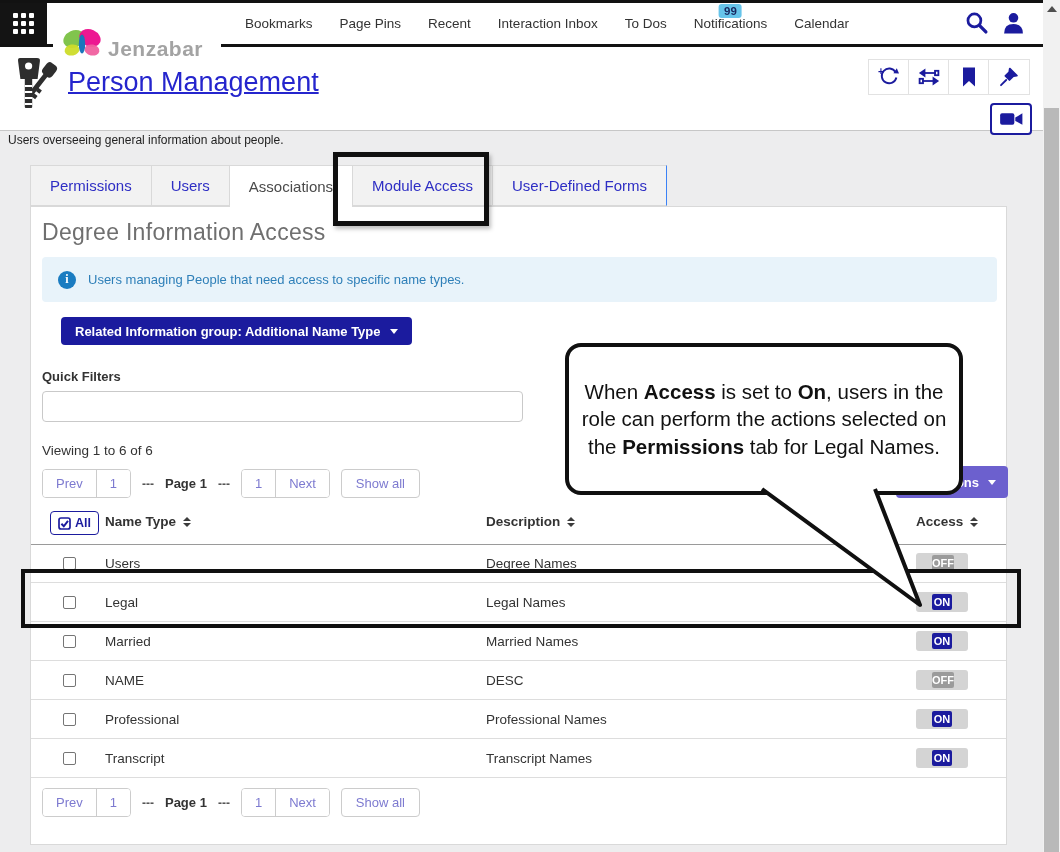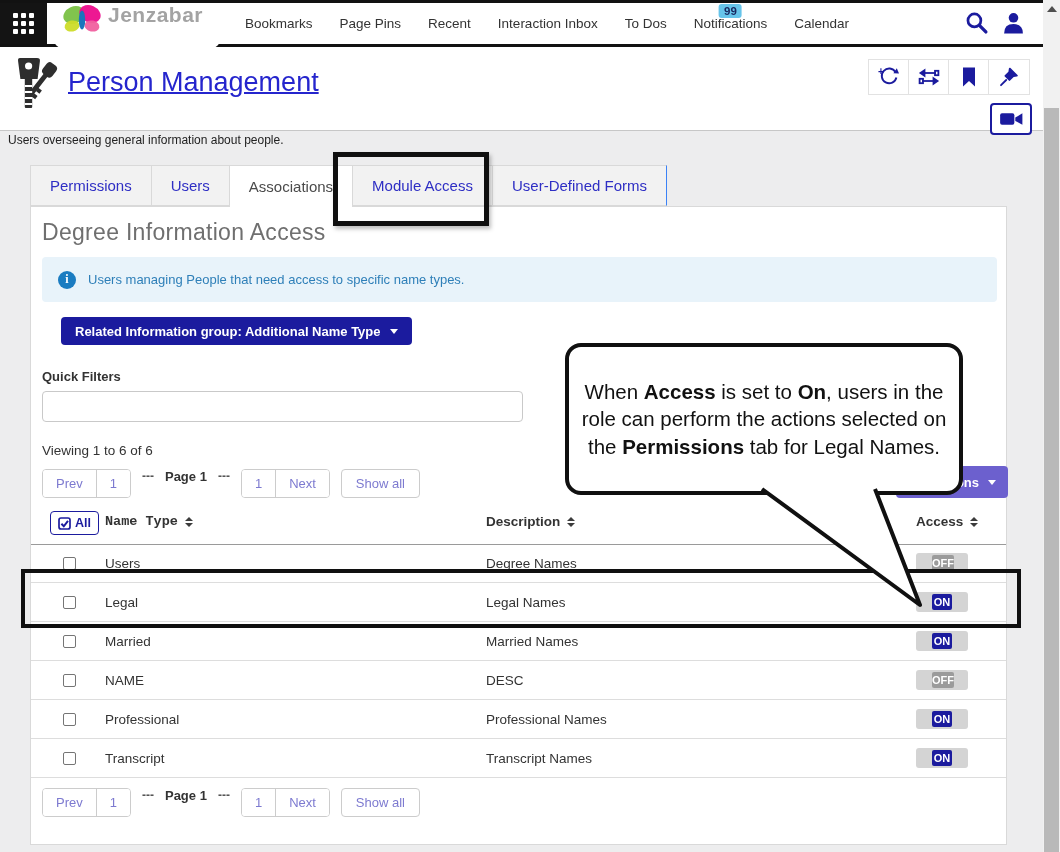--- a/index.html
+++ b/index.html
@@ -4,22 +4,22 @@
 <style>
   * { margin:0; padding:0; box-sizing:border-box; }
   html,body { width:1060px; height:852px; }
   body { position:relative; font-family:"Liberation Sans", sans-serif; background:#ededee; overflow:hidden; }
 
   
   .topbar { position:absolute; left:0; top:0; width:1043px; height:47px; background:#fff;
             border-top:3px solid #121212; border-bottom:3px solid #121212; }
   .appgrid { position:absolute; left:0; top:0; width:47px; height:41px; background:#141414;
              display:flex; align-items:center; justify-content:center; cursor:pointer; }
-  .brand { position:absolute; left:53px; top:0; height:46px; padding:0 18px 0 8px; background:#fff;
-           border-radius:0 0 12px 12px; display:flex; align-items:flex-start; gap:5px; z-index:3; }
+  .brand { position:absolute; left:53px; top:12px; height:46px; padding:0 18px 0 8px; background:#fff;
+           border-radius:0 0 12px 12px; display:flex; align-items:flex-end; gap:5px; z-index:3; }
   .brand-name { font-size:21px; font-weight:600; color:#a3a3a3; letter-spacing:.5px; }
   .topnav { position:absolute; left:245px; top:0; height:41px; display:flex; align-items:center; gap:27px; }
   .nav-item { position:relative; height:100%; display:flex; align-items:center; font-size:13.5px; color:#333; cursor:pointer; white-space:nowrap; }
   .nav-badge { position:absolute; top:1px; left:50%; transform:translateX(-50%); background:var(--badge-bg);
                color:#17265e; font-size:11.5px; font-weight:bold; padding:1px 5px; border-radius:3px; }
   .top-icons { position:absolute; right:18px; top:7px; display:flex; gap:13px; align-items:center; }
   .top-icons .icon-btn { cursor:pointer; }
 
   
   .scrollbar { position:absolute; right:0; top:0; width:17px; height:852px; background:#f1f1f1; z-index:50; }
@@ -59,21 +59,21 @@
               font-size:12px; display:flex; align-items:center; justify-content:center; font-family:"Liberation Serif",serif; }
   .banner-text { font-size:13px; color:var(--banner-text); }
   .group-btn { position:absolute; left:30px; top:110px; height:28px; background:var(--navy); color:#fff;
                border:none; border-radius:4px; font-size:13px; font-weight:bold; padding:0 14px;
                display:flex; align-items:center; cursor:pointer; font-family:inherit; }
   .qf-label { position:absolute; left:11px; top:162px; font-size:13px; font-weight:bold; color:#333; }
   .filter-input { position:absolute; left:11px; top:184px; width:481px; height:31px; border:1px solid #c9c9c9;
                   border-radius:4px; font-size:13px; padding:0 8px; font-family:inherit; }
   .viewing { position:absolute; left:11px; top:236px; font-size:13.5px; color:#333; }
 
-  .pager { display:flex; align-items:flex-start; gap:11px; font-size:13px; }
+  .pager { display:flex; align-items:center; gap:11px; font-size:13px; }
   .pager-top { position:absolute; left:11px; top:262px; }
   .pager-bottom { position:absolute; left:11px; top:581px; }
   .pgroup { display:flex; border:1px solid #ccc; border-radius:4px; overflow:hidden; background:#fff; }
   .pgroup .pbtn { background:#fff; border:none; color:var(--pg-text); font-size:13px; padding:6px 13px;
                   font-family:inherit; cursor:pointer; }
   .pgroup .pbtn + .pbtn { border-left:1px solid #ccc; }
   .showall { border:1px solid #ccc; border-radius:4px; background:#fff; color:var(--pg-text);
              padding:6px 14px; font-size:13px; font-family:inherit; cursor:pointer; }
   .pdots { color:#555; font-weight:bold; font-size:12px; letter-spacing:0; }
   .plabel { font-weight:bold; color:#333; }
@@ -81,21 +81,21 @@
   .actions-btn { position:absolute; left:865px; top:259px; width:112px; height:32px; background:var(--purple);
                  color:#fff; border:none; border-radius:4px; font-size:13px; font-weight:bold;
                  display:flex; align-items:center; justify-content:flex-end; padding-right:12px;
                  font-family:inherit; cursor:pointer; }
 
   .thead { position:absolute; left:0; top:300px; width:100%; height:37px; }
   .all-btn { position:absolute; left:19px; top:4px; height:24px; border:1.5px solid var(--navy); border-radius:4px;
              background:#fff; color:var(--navy); font-weight:bold; font-size:12.5px; display:flex; align-items:center;
              gap:4px; padding:0 7px; cursor:pointer; font-family:inherit; }
   .th { position:absolute; top:7px; font-size:13.5px; font-weight:bold; color:#333; display:flex; align-items:center; cursor:pointer; }
-  .th-name { left:74px;font-family:Liberation Mono, monospace; } .th-desc { left:455px; } .th-access { left:885px; }
+  .th-name { left:74px; } .th-desc { left:455px; } .th-access { left:885px; }
   .sort { display:inline-flex; flex-direction:column; gap:2px; margin-left:7px; }
   .sort i { width:0; height:0; border-left:4px solid transparent; border-right:4px solid transparent; display:block; }
   .sort .up { border-bottom:4.5px solid #3c3c3c; }
   .sort .dn { border-top:4.5px solid #3c3c3c; }
   .thead-line { position:absolute; left:0; top:337px; width:100%; height:0; border-top:1px solid #9a9a9a; }
 
   .tbody { position:absolute; left:0; top:337px; width:100%; }
   .trow { position:relative; height:39px; border-bottom:1px solid #ddd; }
   .trow .cb { position:absolute; left:32px; top:13px; width:13px; height:13px; border:1px solid #757575;
               border-radius:2px; background:#fff; cursor:pointer; }

